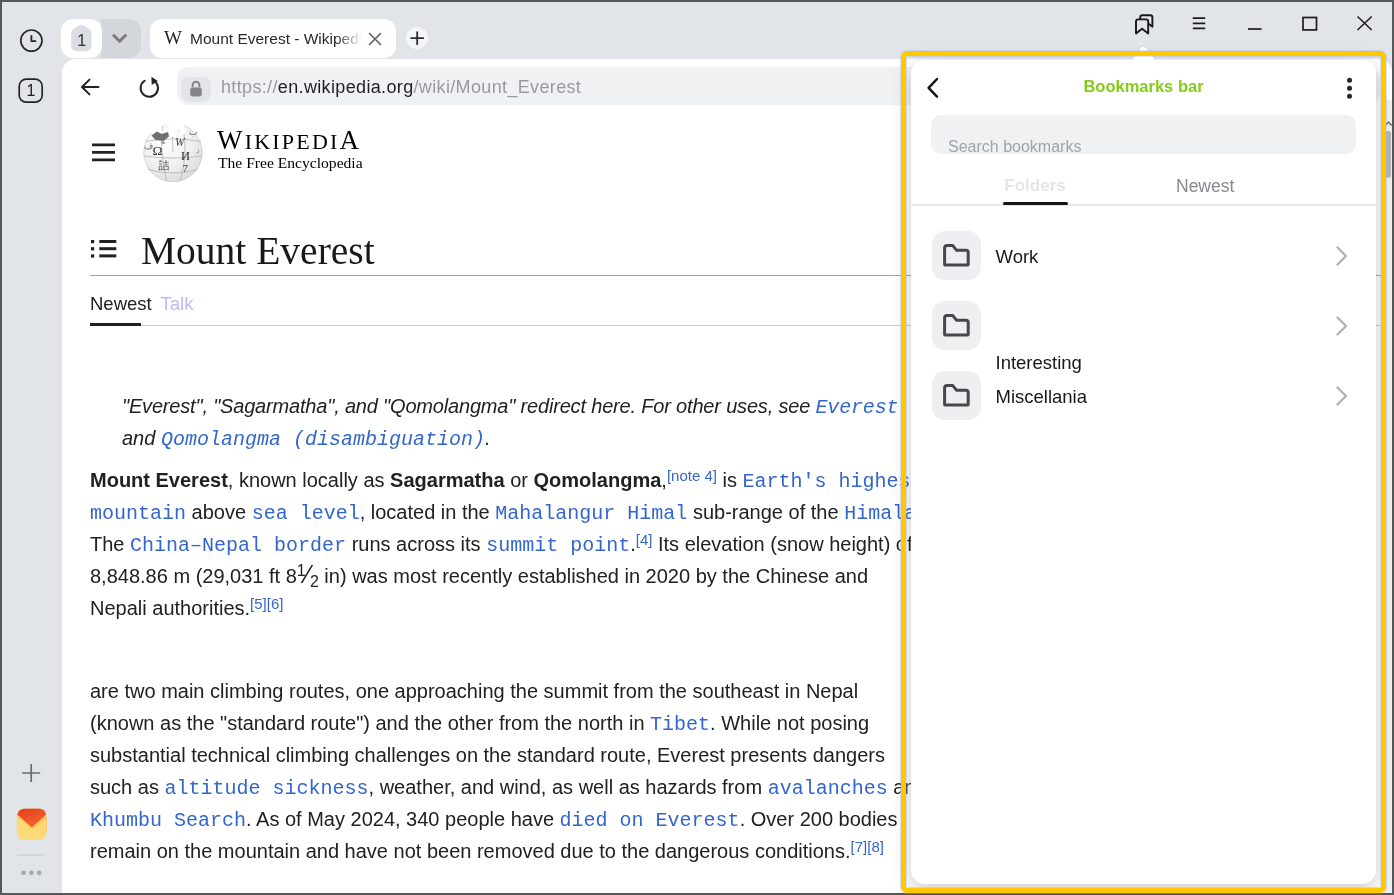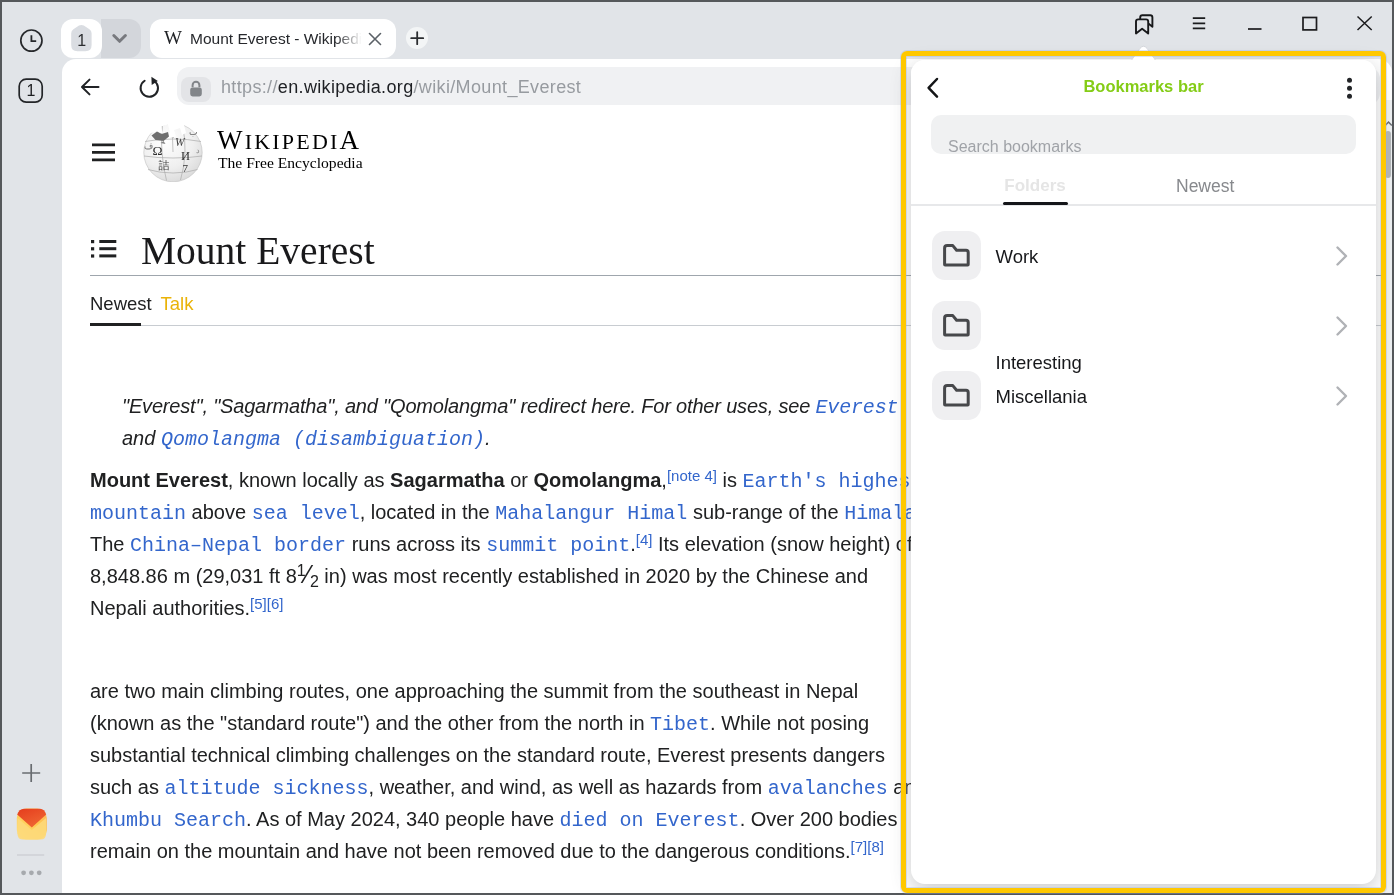--- a/index.html
+++ b/index.html
@@ -140,21 +140,21 @@
         <rect x="0" y="8.2" width="3.2" height="3.2"></rect>
         <rect x="0" y="15.4" width="3.2" height="3.2"></rect>
   <rect x="8.3" y="1" width="17" height="3"></rect>
         <rect x="8.3" y="8.2" width="17" height="3"></rect>
         <rect x="8.3" y="15.4" width="17" height="3"></rect>
       </g>
 </svg>
 <div class="abs" style="left:141px;top:227.5px;font-family:'Liberation Serif',serif;font-size:39.5px;color:#19191b;">Mount Everest</div>
 <div class="abs" style="left:90px;top:275px;width:1302px;height:1.2px;background:#9fa6ad;"></div>
 <div class="abs line" style="left:90px;top:288px;font-size:18.5px;">Newest</div>
-<div class="abs line" style="left:160.5px;top:288px;font-size:18.5px;color:#eab308;">Talk</div>
+<div class="abs line" style="left:160.5px;top:288px;font-size:18.5px;color:#c4b5fd;">Talk</div>
 <div class="abs" style="left:90px;top:325px;width:1302px;height:1px;background:#c8ccd1;"></div>
 <div class="abs" style="left:90px;top:322.5px;width:50.5px;height:3.2px;background:#202122;"></div>
 
 <div class="abs line hat" style="left:122px;top:390px;letter-spacing:-0.18px;">"Everest", "Sagarmatha", and "Qomolangma" redirect here. For other uses, see <a>Everest (</a></div>
 <div class="abs line hat" style="left:122px;top:422px;">and <a>Qomolangma (disambiguation)</a>.</div>
 
 <div class="abs line" style="left:90px;top:464px;"><b>Mount Everest</b>, known locally as <b>Sagarmatha</b> or <b>Qomolangma</b>,<sup class="r">[note 4]</sup> is <a>Earth's highest</a></div>
 <div class="abs line" style="left:90px;top:496px;"><a>mountain</a> above <a>sea level</a>, located in the <a>Mahalangur Himal</a> sub-range of the <a>Himalayas</a>.</div>
 <div class="abs line" style="left:90px;top:528px;">The <a>China–Nepal border</a> runs across its <a>summit point</a>.<sup class="r">[4]</sup> Its elevation (snow height) of</div>
 <div class="abs line" style="left:90px;top:560px;">8,848.86&nbsp;m (29,031&nbsp;ft 8<span style="font-size:16px;line-height:0;position:relative;top:-7.5px;">1</span><span style="font-size:25px;line-height:0;">⁄</span><span style="font-size:16px;line-height:0;position:relative;top:4px;">2</span>&nbsp;in) was most recently established in 2020 by the Chinese and</div>

